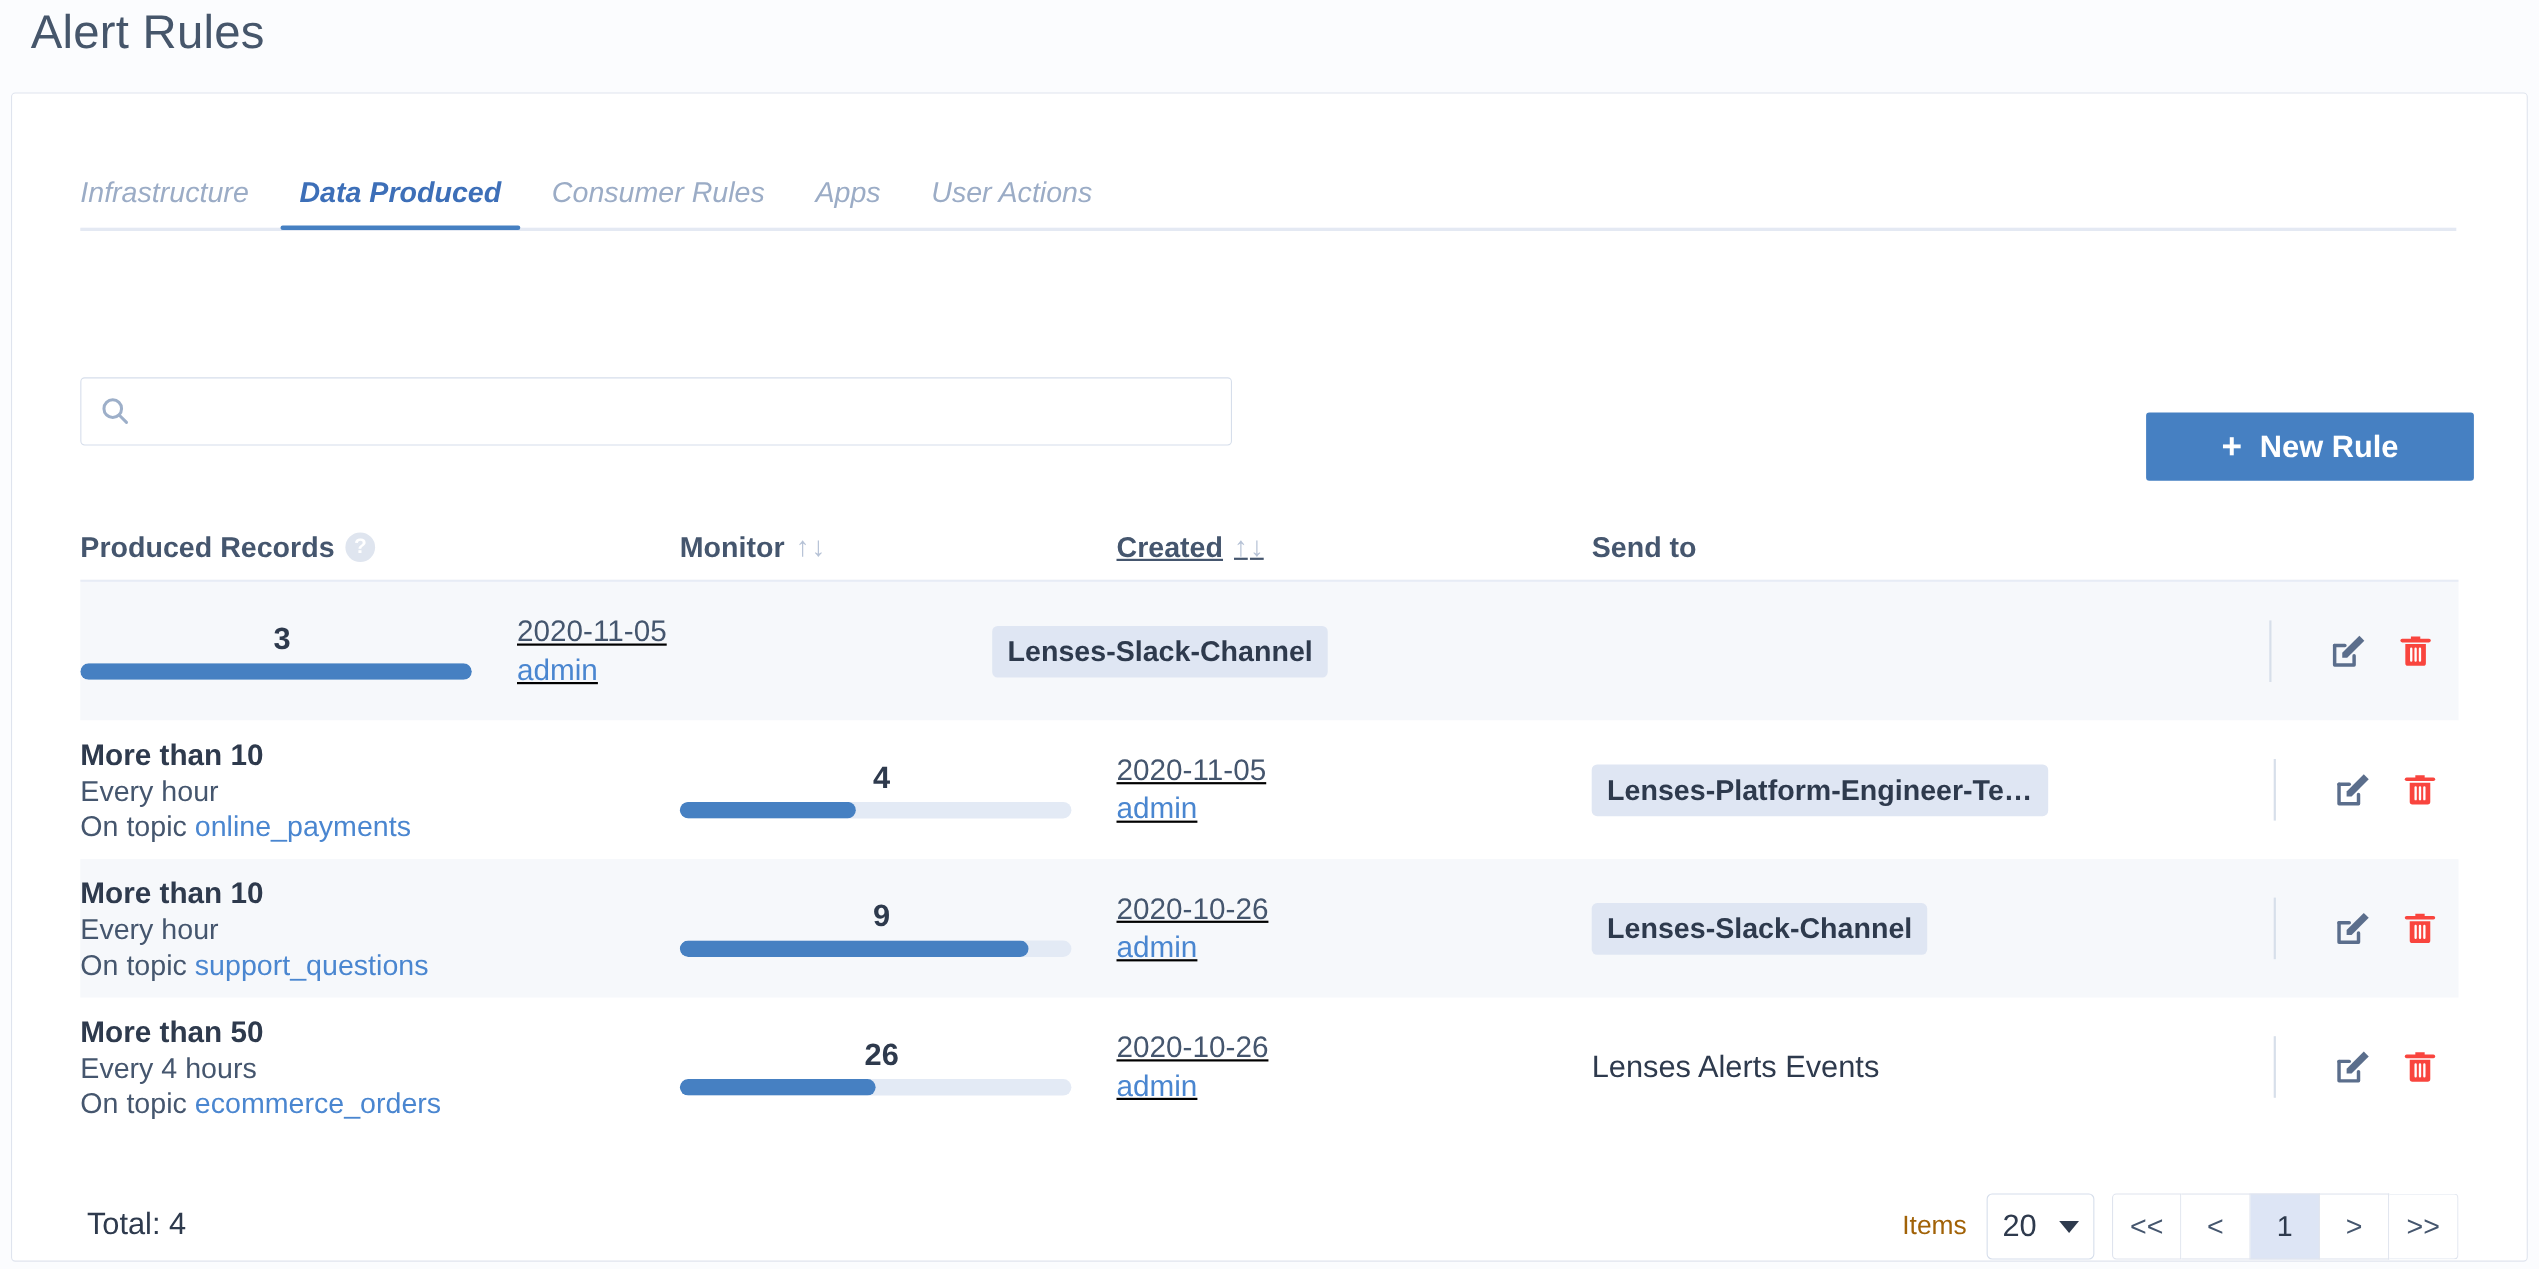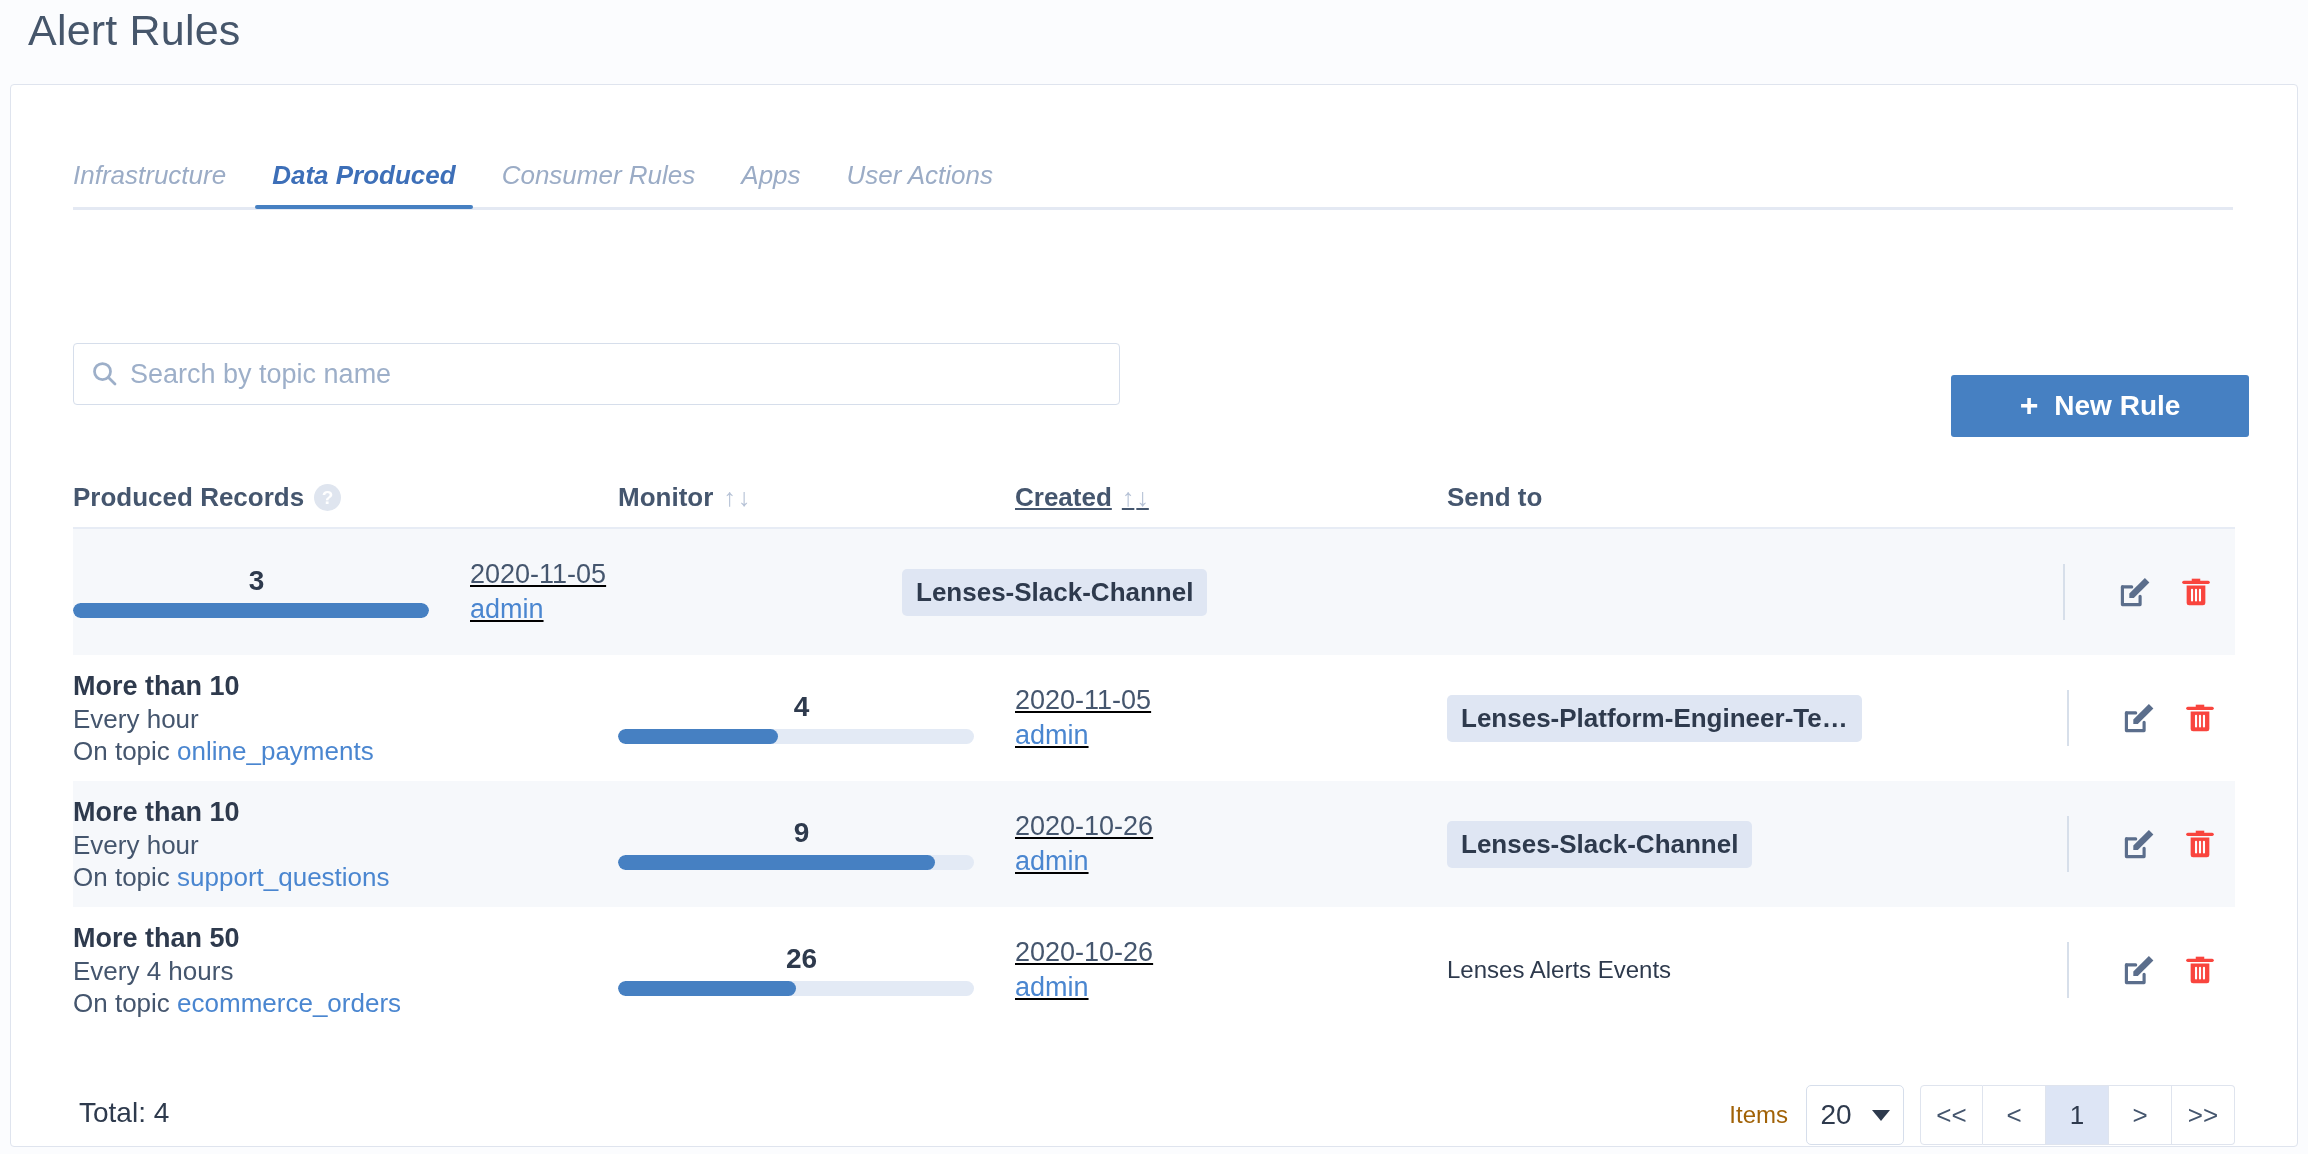--- a/index.html
+++ b/index.html
@@ -189,21 +189,21 @@
     background: #dfe6f3;
     color: #2e3a4d;
     font-size: 26px;
     font-weight: 700;
     padding: 8px 14px;
     border-radius: 5px;
     white-space: nowrap;
     font-family: "Liberation Sans", sans-serif;
   }
   .plain-target {
-    font-size: 24px;
+    font-size: 28px;
     color: #2e3a4d;
     font-family: "Liberation Sans", sans-serif;
   }
 
   .actions-cell {
     display: flex; align-items: center; justify-content: flex-end;
     gap: 26px; padding-right: 22px;
   }
   .action-sep { width: 2px; height: 56px; background: #d7dfea; margin-right: 26px; }
   .icon-btn { cursor: pointer; display: block; line-height: 0; }
@@ -262,21 +262,20 @@
       <div class="tab">Consumer Rules</div>
       <div class="tab">Apps</div>
       <div class="tab">User Actions</div>
     </div>
 
     <div class="search-box">
       <svg class="search-icon" viewBox="0 0 24 24" fill="none">
         <circle cx="10" cy="10" r="6.4" stroke="#9dafc9" stroke-width="2.2"></circle>
         <line x1="14.8" y1="14.8" x2="20" y2="20" stroke="#9dafc9" stroke-width="2.2" stroke-linecap="round"></line>
       </svg>
-      <input class="search-input" type="text" placeholder="Search by topic name" style="">
     </div>
 
     <button class="new-rule-btn">
       <span class="plus-glyph">+</span>
       <span>New Rule</span>
     </button>
 
     <div class="table">
 
       <div class="thead">

